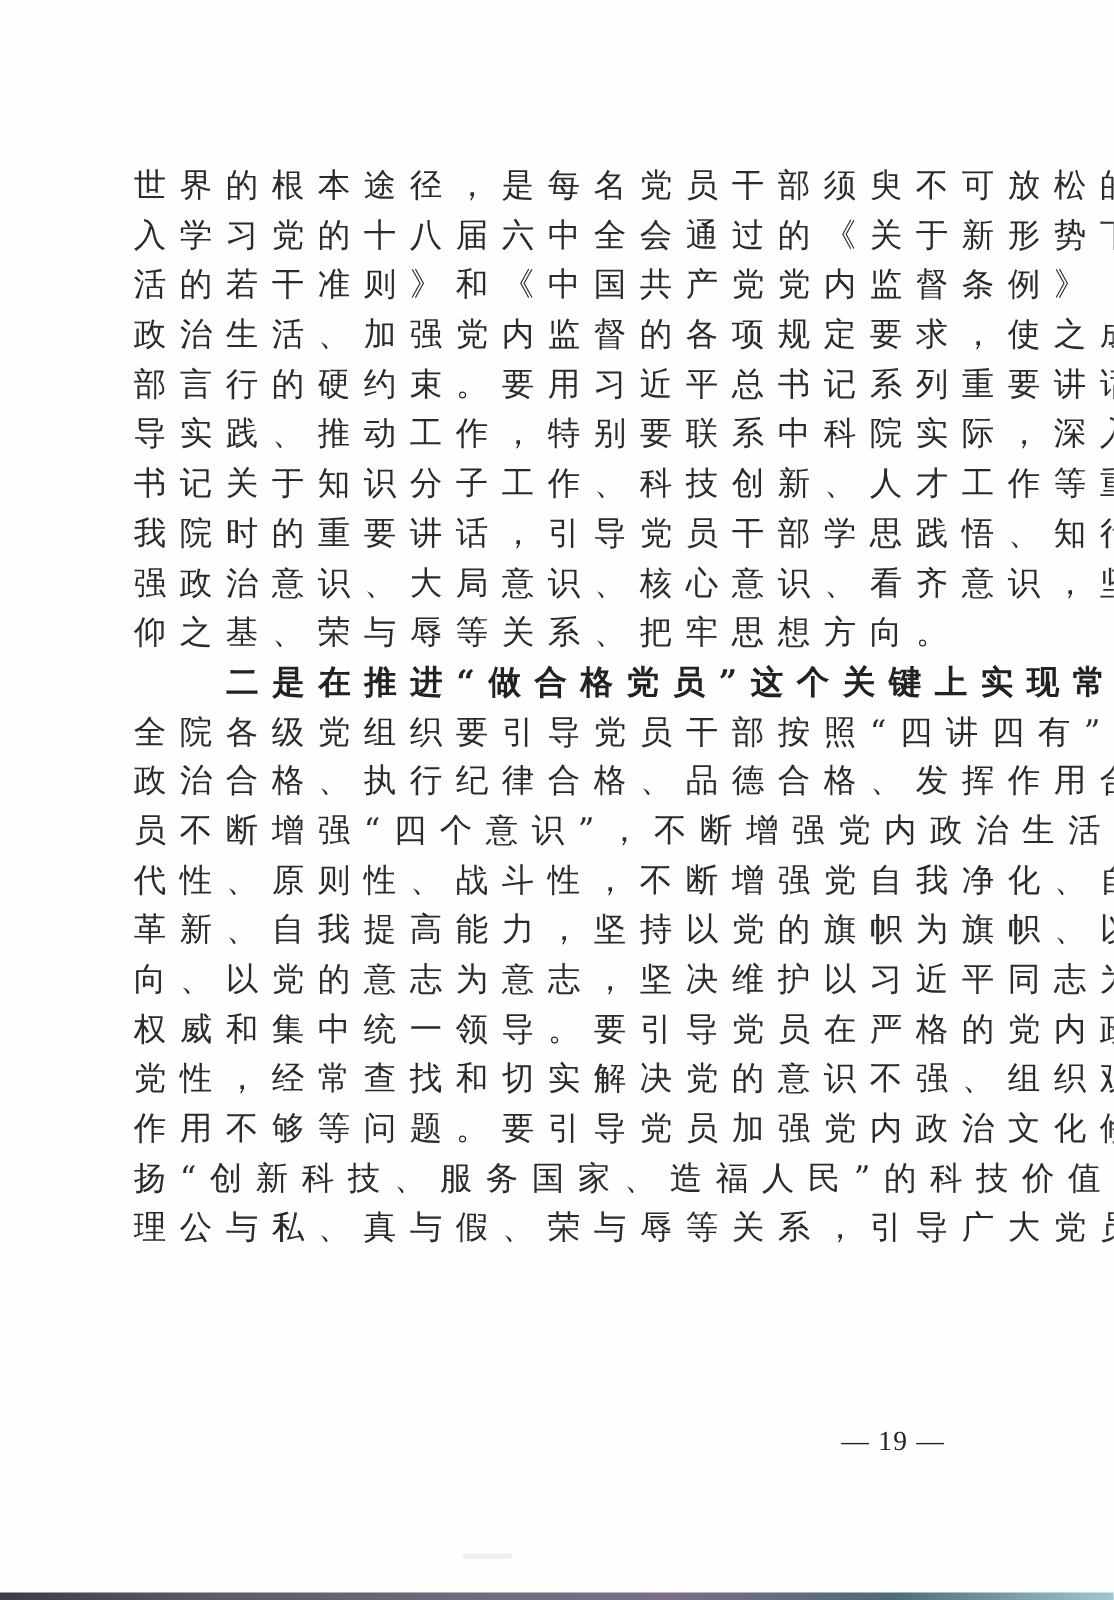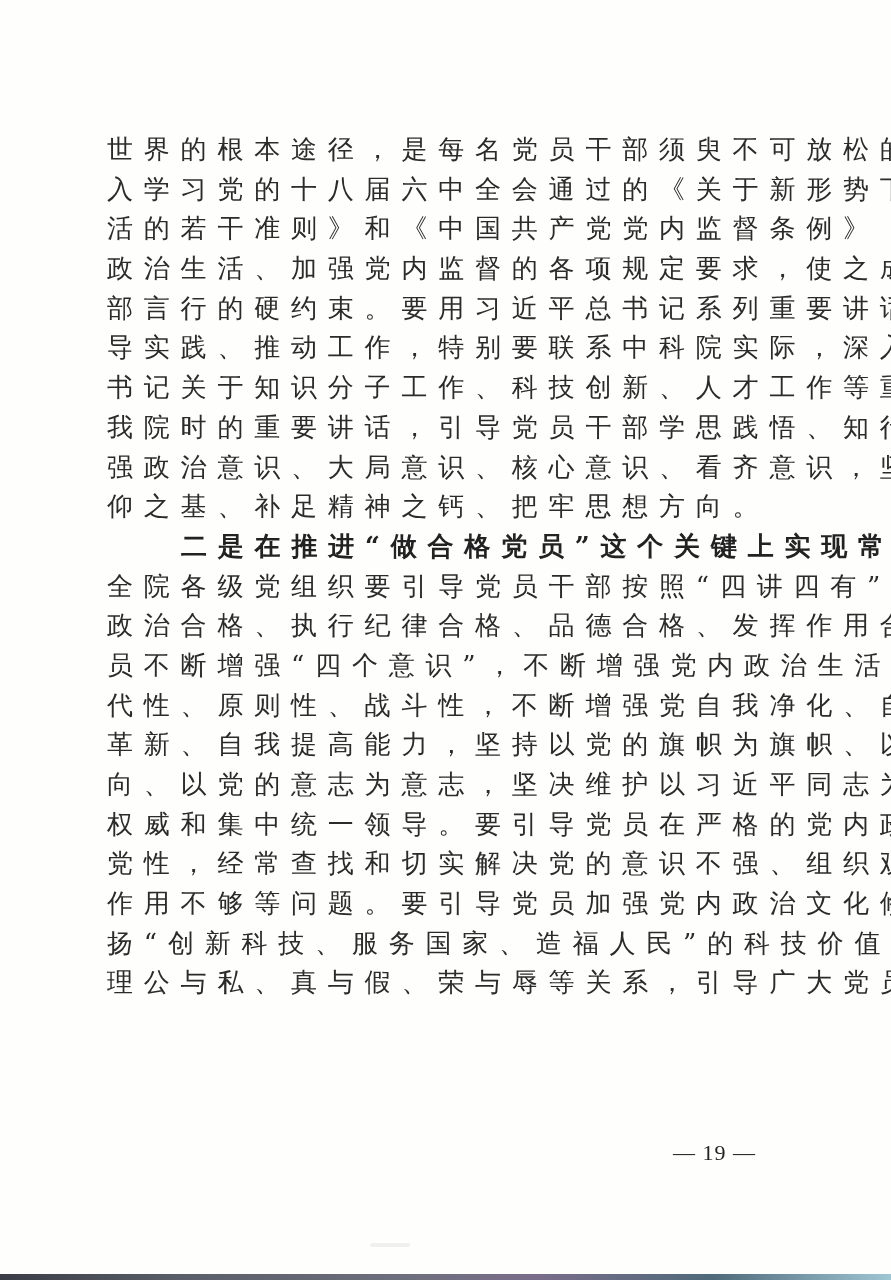--- a/index.html
+++ b/index.html
@@ -75,21 +75,21 @@
   <div class="text-block">
     <span class="line">世界的根本途径，是每名党员干部须臾不可放松的必修课。要深</span>
     <span class="line">入学习党的十八届六中全会通过的《关于新形势下党内政治生</span>
     <span class="line">活的若干准则》和《中国共产党党内监督条例》，牢记严格党内</span>
     <span class="line">政治生活、加强党内监督的各项规定要求，使之成为规范党员干</span>
     <span class="line">部言行的硬约束。要用习近平总书记系列重要讲话武装头脑、指</span>
     <span class="line">导实践、推动工作，特别要联系中科院实际，深入学习习近平总</span>
     <span class="line">书记关于知识分子工作、科技创新、人才工作等重要论述及视察</span>
     <span class="line">我院时的重要讲话，引导党员干部学思践悟、知行合一，不断增</span>
     <span class="line">强政治意识、大局意识、核心意识、看齐意识，坚持不懈筑牢信</span>
-    <span class="line">仰之基、补足精神之钙、把牢思想方向。</span>
+    <span class="line">仰之基、荣与辱等关系、把牢思想方向。</span>
     <span class="line indent">二是在推进“做合格党员”这个关键上实现常态化制度化。</span>
     <span class="line">全院各级党组织要引导党员干部按照“四讲四有”标准，做到</span>
     <span class="line">政治合格、执行纪律合格、品德合格、发挥作用合格。要引导党</span>
     <span class="line">员不断增强“四个意识”，不断增强党内政治生活的政治性、时</span>
     <span class="line">代性、原则性、战斗性，不断增强党自我净化、自我完善、自我</span>
     <span class="line">革新、自我提高能力，坚持以党的旗帜为旗帜、以党的方向为方</span>
     <span class="line">向、以党的意志为意志，坚决维护以习近平同志为核心的党中央</span>
     <span class="line">权威和集中统一领导。要引导党员在严格的党内政治生活中锻炼</span>
     <span class="line">党性，经常查找和切实解决党的意识不强、组织观念不强、发挥</span>
     <span class="line">作用不够等问题。要引导党员加强党内政治文化修养，倡导和弘</span>

